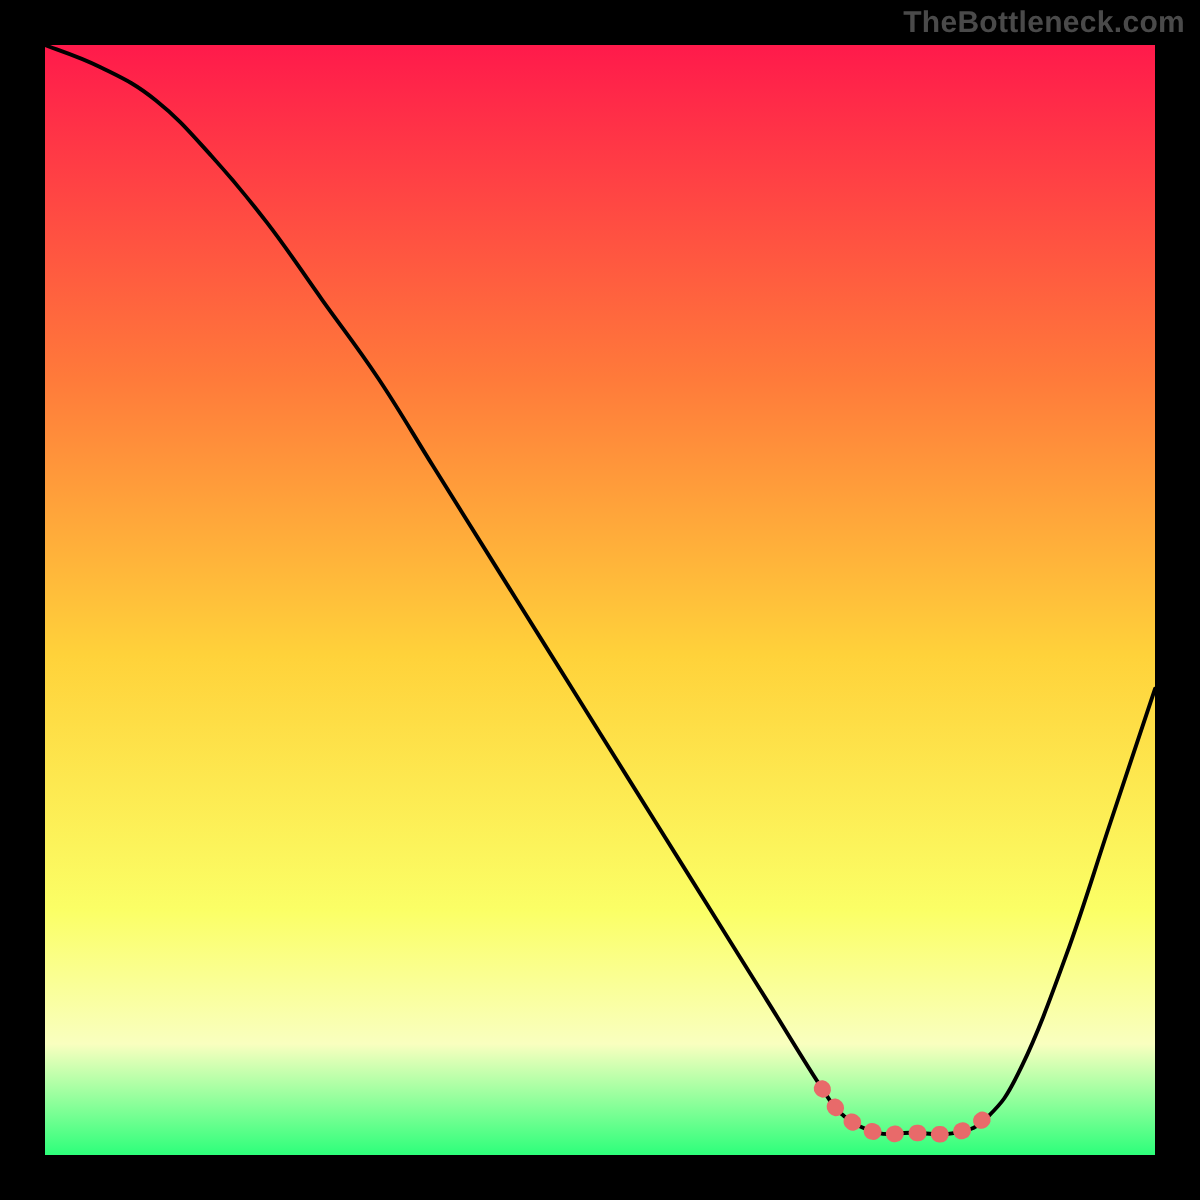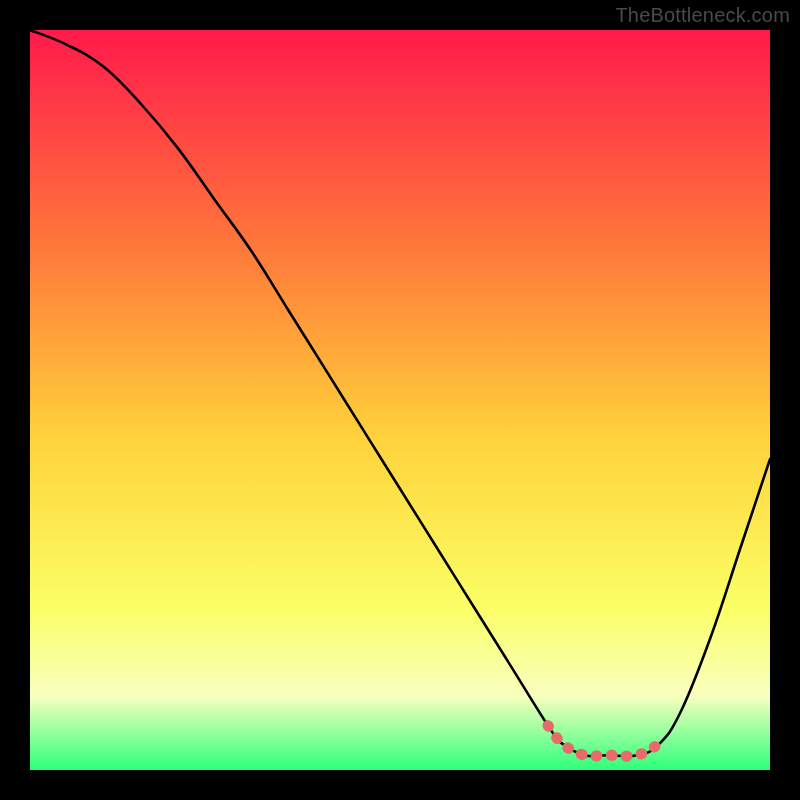--- a/index.html
+++ b/index.html
@@ -18,21 +18,21 @@
   }
   svg {
     display: block;
   }
   .watermark {
     position: absolute;
     top: 4px;
     right: 10px;
     color: #4a4a4a;
     font-size: 20px;
-    font-weight: 400;
+    font-weight: 700;
     letter-spacing: 0.2px;
     user-select: none;
   }
 </style>
 </head>
 <body>
 
 <div class="canvas-wrap">
   <svg id="chart-svg" width="800" height="800" viewBox="0 0 800 800">
     <defs>

